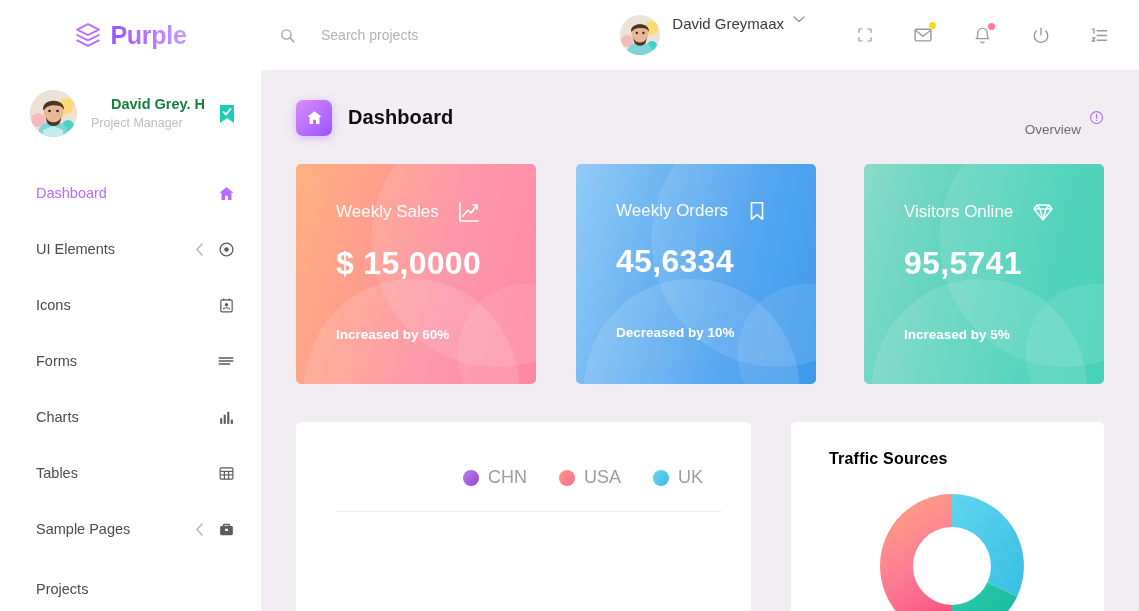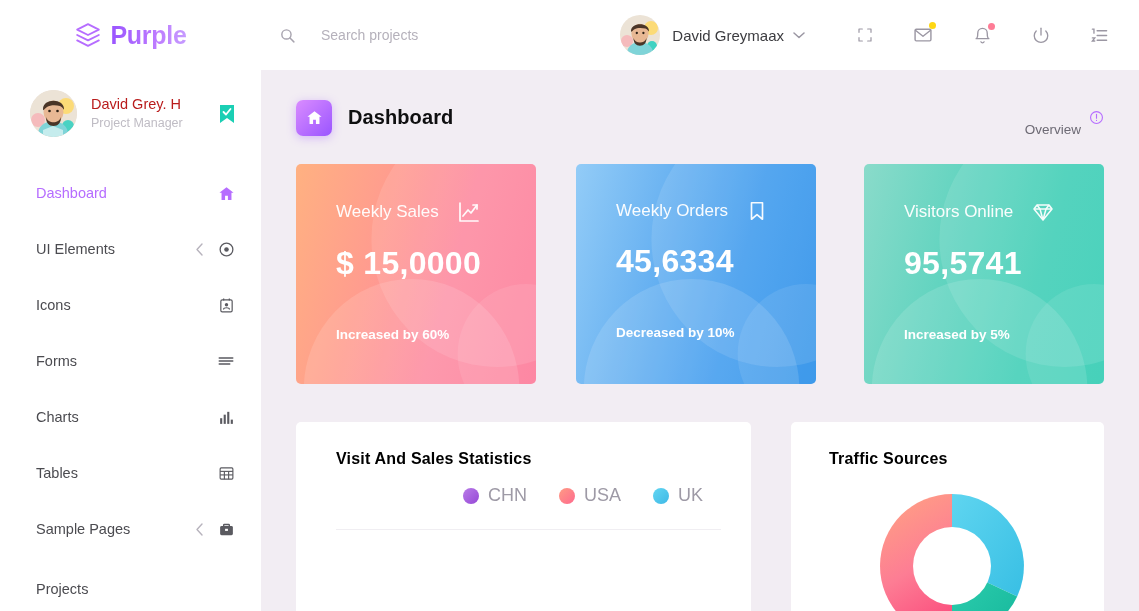--- a/index.html
+++ b/index.html
@@ -37,21 +37,21 @@
     padding: 20px 26px 18px 30px;
     gap: 14px;
   }
   .avatar-wrap { position: relative; width: 47px; height: 47px; flex: 0 0 47px; }
   .avatar-img {
     width: 47px; height: 47px; border-radius: 50%;
     overflow: hidden; position: relative;
     background: #e9dfd4;
   }
   .profile-info { flex: 1 1 auto; min-width: 0; line-height: 1.25; }
-  .profile-name { font-size: 14.5px; font-weight: normal; color: #b91c1c; white-space: nowrap; }
+  .profile-name { font-size: 14.5px; font-weight: bold; color: #15803d; white-space: nowrap; margin-left: 20px; }
   .profile-role { font-size: 12.5px; color: #bfbcc4; margin-top: 3px; white-space: nowrap; }
   .profile-badge { flex: 0 0 auto; color: #1bcfb4; display: flex; align-items: center; }
 
   .nav { padding-top: 10px; }
   .nav-item {
     display: flex; align-items: center;
     height: 56px;
     padding: 0 26px 0 36px;
     cursor: pointer;
     position: relative;
@@ -73,21 +73,21 @@
   }
   .search-box { display: flex; align-items: center; gap: 25px; width: 300px; }
   .search-icon { color: #a7a3ae; display: flex; }
   .search-input {
     border: 0; outline: 0; background: transparent;
     font-family: "Liberation Sans", sans-serif;
     font-size: 14px; color: #6c6c70; width: 100%;
   }
   .search-input::placeholder { color: #b5b1bb; }
   .topbar-spacer { flex: 1 1 auto; }
-  .user-chip { display: flex; align-items: center; gap: 12px; cursor: pointer; margin-right: 52px; }
+  .user-chip { display: flex; gap: 12px; cursor: pointer; margin-right: 52px; }
   .user-avatar { position: relative; width: 40px; height: 40px; flex: 0 0 40px; }
   .user-name { font-size: 15px; color: #3c3c40; white-space: nowrap; }
   .chip-caret { color: #9b97a3; display: flex; margin-left: -3px; }
   .nav-icons { display: flex; align-items: center; gap: 40px; margin-right: 8px; }
   .nav-ico-btn { position: relative; color: #9b97a3; cursor: pointer; display: flex; align-items: center; justify-content: center; }
   .dot-badge { position: absolute; width: 7px; height: 7px; border-radius: 50%; top: -3px; right: -3px; }
 
   
   .content { padding: 28px 35px 0 35px; height: 541px; overflow: hidden; }
   .page-head { display: flex; align-items: center; margin-bottom: 27px; }
@@ -454,21 +454,20 @@
             </span>
           </div>
           <div class="card-value">95,5741</div>
           <div class="card-note">Increased by 5%</div>
         </div>
       </div>
 
       <div class="panels">
 
         <div class="panel visits">
-          <div class="panel-title">Visit And Sales Statistics</div>
           <div class="legend">
             <span class="legend-item">
               <span class="legend-dot" style="background:linear-gradient(135deg,#b97ce8,#9547d6);"></span>
               <span class="legend-text">CHN</span>
             </span>
             <span class="legend-item">
               <span class="legend-dot" style="background:linear-gradient(135deg,#ff9b84,#fe6a8e);"></span>
               <span class="legend-text">USA</span>
             </span>
             <span class="legend-item">

